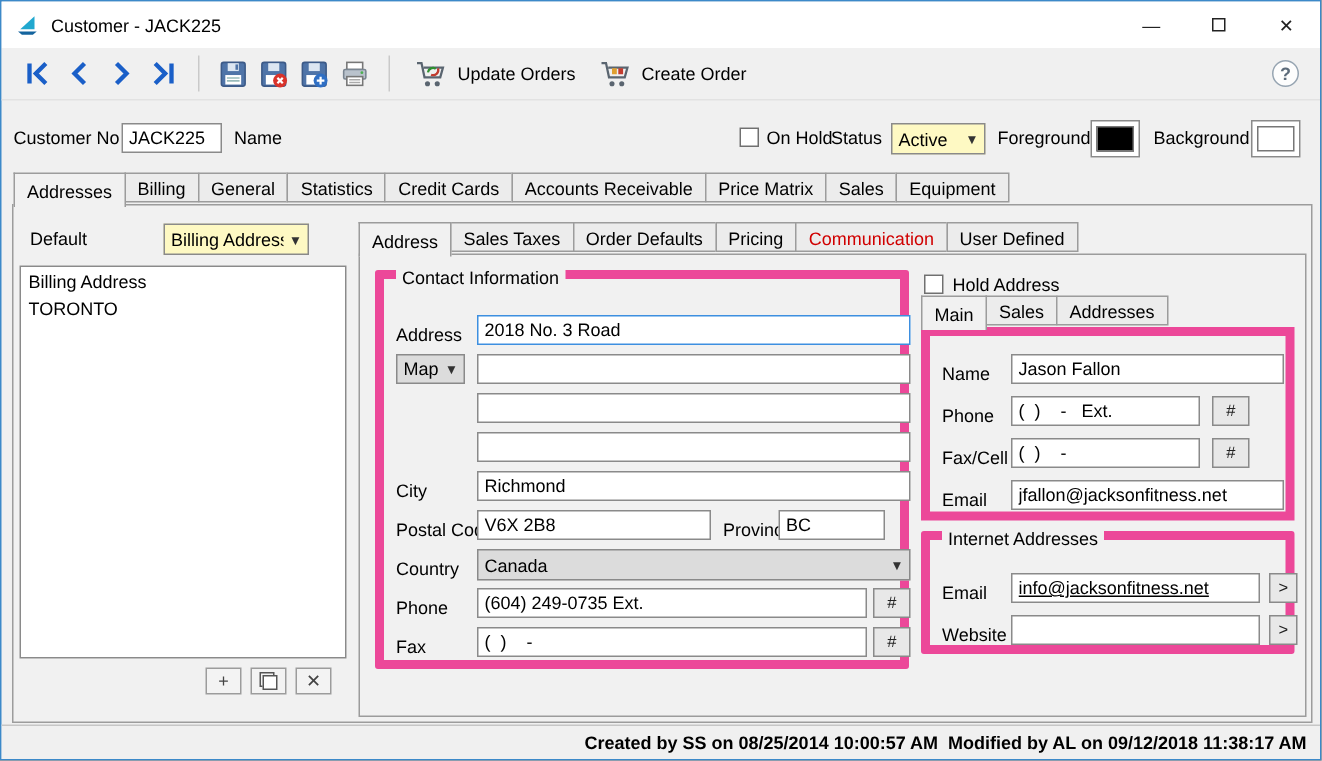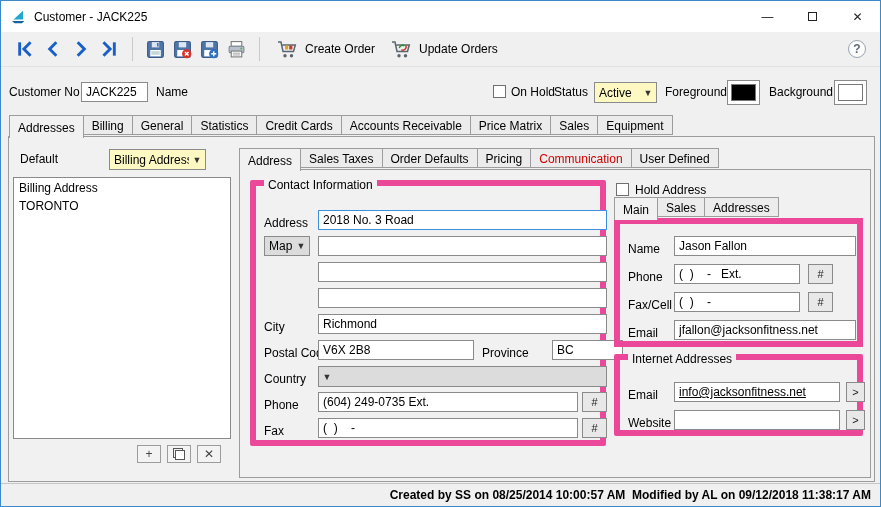--- a/index.html
+++ b/index.html
@@ -144,37 +144,37 @@
         <line x1="5.5" y1="12.5" x2="12.5" y2="12.5" stroke="#aaa"></line>
         <line x1="5.5" y1="14.2" x2="12.5" y2="14.2" stroke="#aaa"></line>
       </svg>
     </div>
 
     <div class="tsep"></div>
 
     <div class="tbtn labeled">
       <svg width="22" height="19" viewBox="0 0 22 19">
         <path d="M1 2h3l2 9.5h10.5l1.8-6.5H5.5" fill="none" stroke="#5a6570" stroke-width="1.5"></path>
+        <path d="M8.3 8.2a3.4 3.4 0 015.2-2.4" fill="none" stroke="#2f8f2f" stroke-width="1.5"></path>
+        <path d="M15 5.6a3.4 3.4 0 01-4.6 4.2" fill="none" stroke="#c23b2e" stroke-width="1.5"></path>
+        <circle cx="8" cy="15.8" r="1.7" fill="#5a6570"></circle>
+        <circle cx="14.5" cy="15.8" r="1.7" fill="#5a6570"></circle>
+      </svg>
+      <span>Update Orders</span>
+    </div>
+
+    <div class="tbtn labeled">
+      <svg width="22" height="19" viewBox="0 0 22 19">
+        <path d="M1 2h3l2 9.5h10.5l1.8-6.5H5.5" fill="none" stroke="#5a6570" stroke-width="1.5"></path>
         <rect x="8" y="5.5" width="3.2" height="4" fill="#e0a030"></rect>
         <rect x="12.2" y="5.5" width="3.2" height="4" fill="#c23b2e"></rect>
         <circle cx="8" cy="15.8" r="1.7" fill="#5a6570"></circle>
         <circle cx="14.5" cy="15.8" r="1.7" fill="#5a6570"></circle>
       </svg>
       <span>Create Order</span>
-    </div>
-
-    <div class="tbtn labeled">
-      <svg width="22" height="19" viewBox="0 0 22 19">
-        <path d="M1 2h3l2 9.5h10.5l1.8-6.5H5.5" fill="none" stroke="#5a6570" stroke-width="1.5"></path>
-        <path d="M8.3 8.2a3.4 3.4 0 015.2-2.4" fill="none" stroke="#2f8f2f" stroke-width="1.5"></path>
-        <path d="M15 5.6a3.4 3.4 0 01-4.6 4.2" fill="none" stroke="#c23b2e" stroke-width="1.5"></path>
-        <circle cx="8" cy="15.8" r="1.7" fill="#5a6570"></circle>
-        <circle cx="14.5" cy="15.8" r="1.7" fill="#5a6570"></circle>
-      </svg>
-      <span>Update Orders</span>
     </div>
 
     <div class="helpbtn">
         <span>?</span>
       </div>
   </div>
 
   <div class="headerbar">
     <span class="lbl" style="left:8px;top:15px">Customer No</span>
     <input class="tb" style="left: 80px; top: 15px; width: 67px;" value="JACK225">
@@ -255,24 +255,25 @@
         <input class="tb" style="left: 62px; top: 50px; width: 289px;" value="">
         <input class="tb" style="left: 62px; top: 76px; width: 289px;" value="">
         <input class="tb" style="left: 62px; top: 102px; width: 289px;" value="">
 
         <span class="lbl" style="left:8px;top:131px">City</span>
         <input class="tb" style="left: 62px; top: 128px; width: 289px;" value="Richmond">
 
         <span class="lbl" style="left:8px;top:157px">Postal Code</span>
         <input class="tb" style="left: 62px; top: 154px; width: 156px;" value="V6X 2B8">
         <span class="lbl" style="left:226px;top:157px">Province</span>
-        <input class="tb" style="left: 296px; top: 154px; width: 71px;" value="BC">
+        <input class="tb" style="left: 263px; top: 154px; width: 71px;" value="BC">
 
         <span class="lbl" style="left:8px;top:183px">Country</span>
         <div class="combo gray" style="left:62px;top:180px;width:289px">
+          <span class="ctxt">Canada</span>
           <span class="carr">▼</span>
         </div>
 
         <span class="lbl" style="left:8px;top:209px">Phone</span>
         <input class="tb" style="left: 62px; top: 206px; width: 260px;" value="(604) 249-0735 Ext.">
         <div class="minibtn" style="left:326px;top:206px;width:25px">
             <span>#</span>
           </div>
 
         <span class="lbl" style="left:8px;top:235px">Fax</span>

